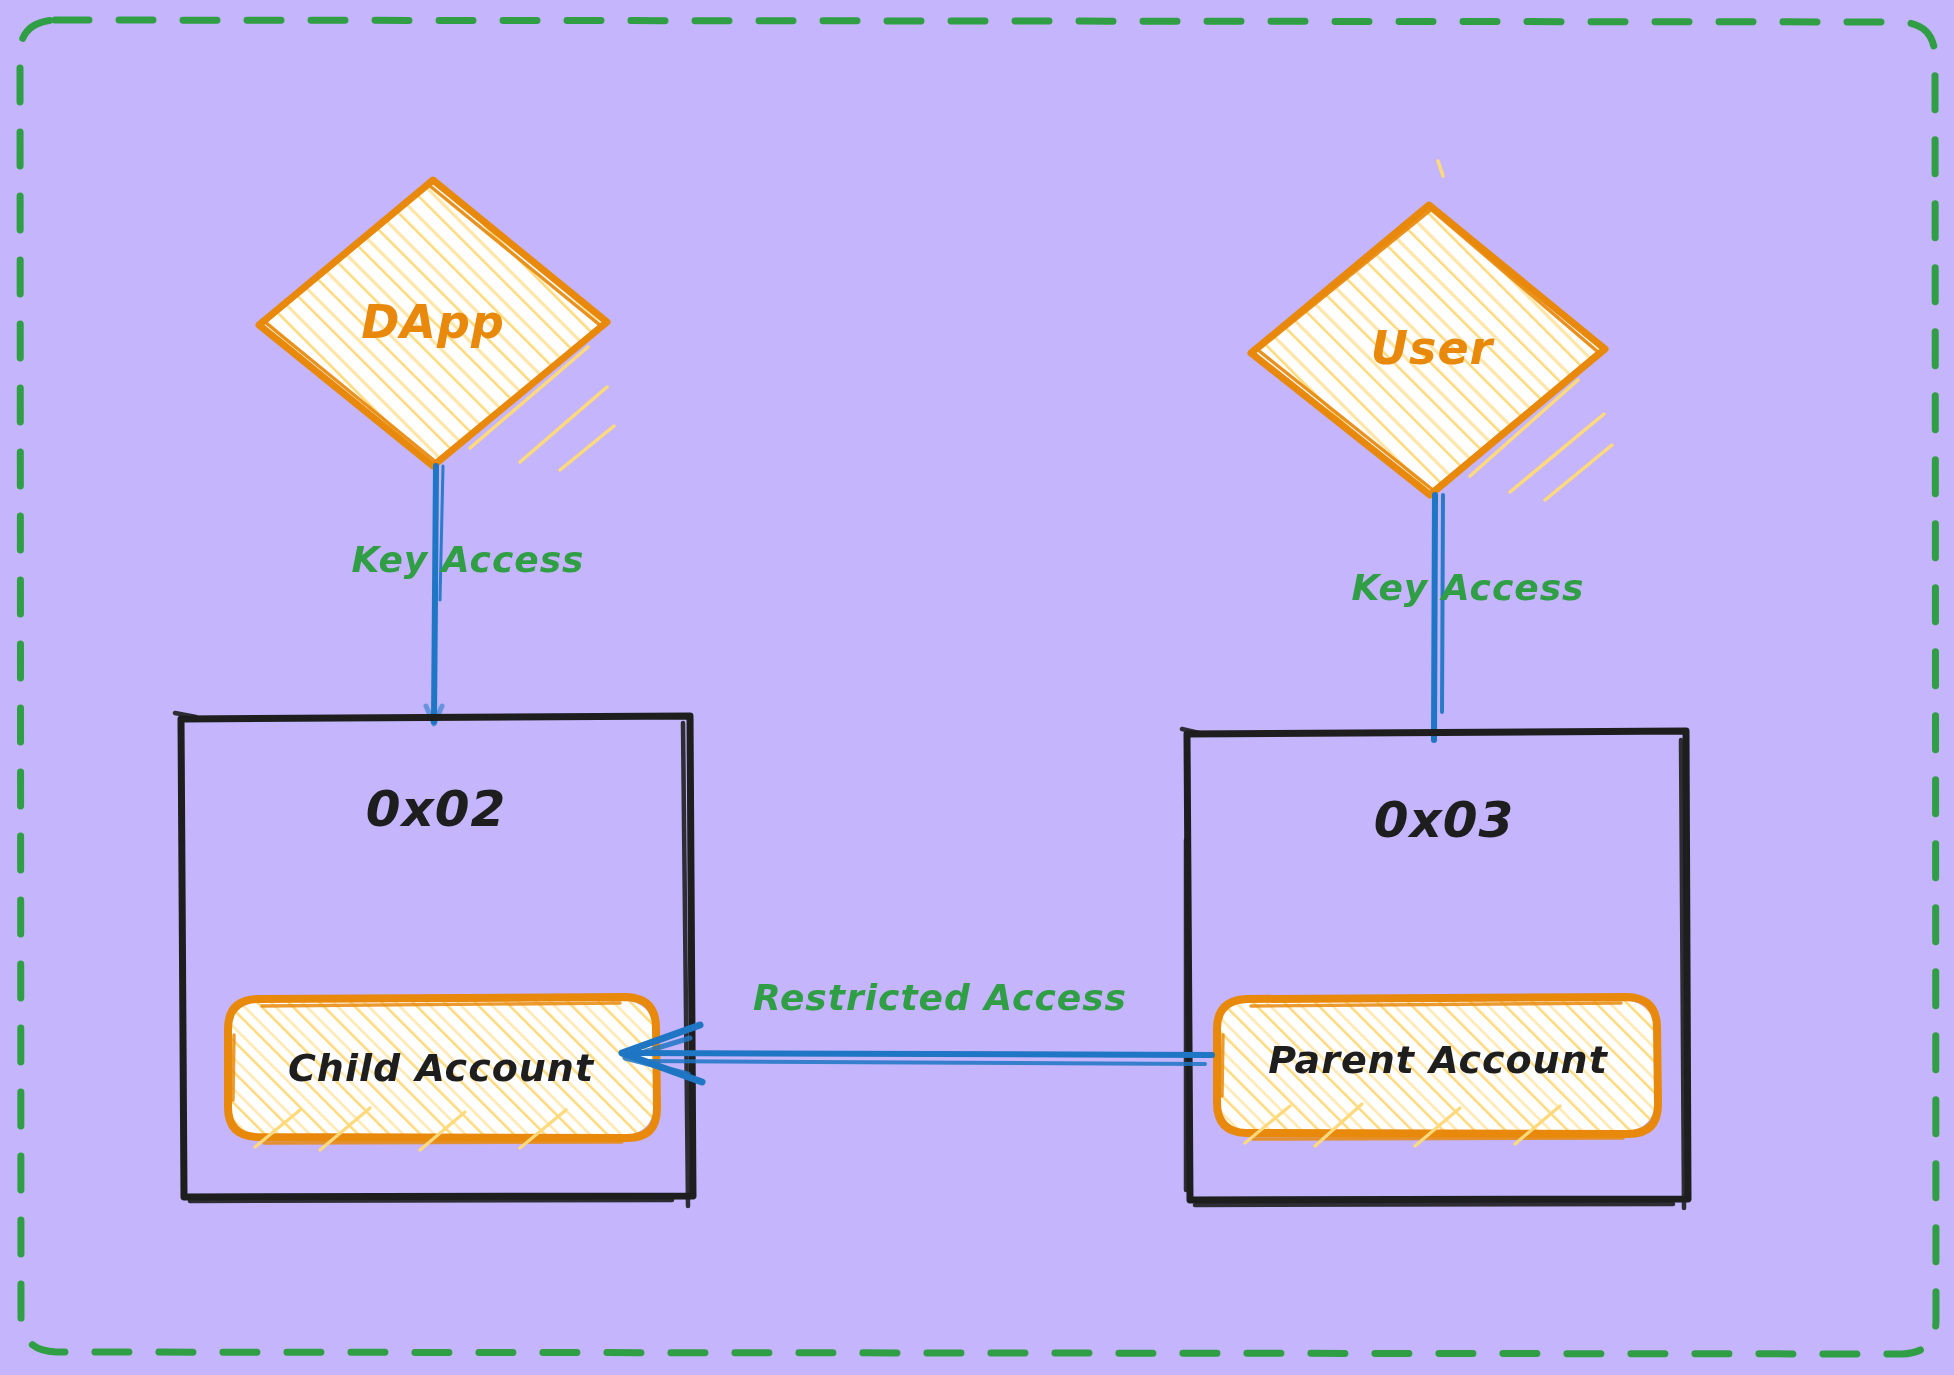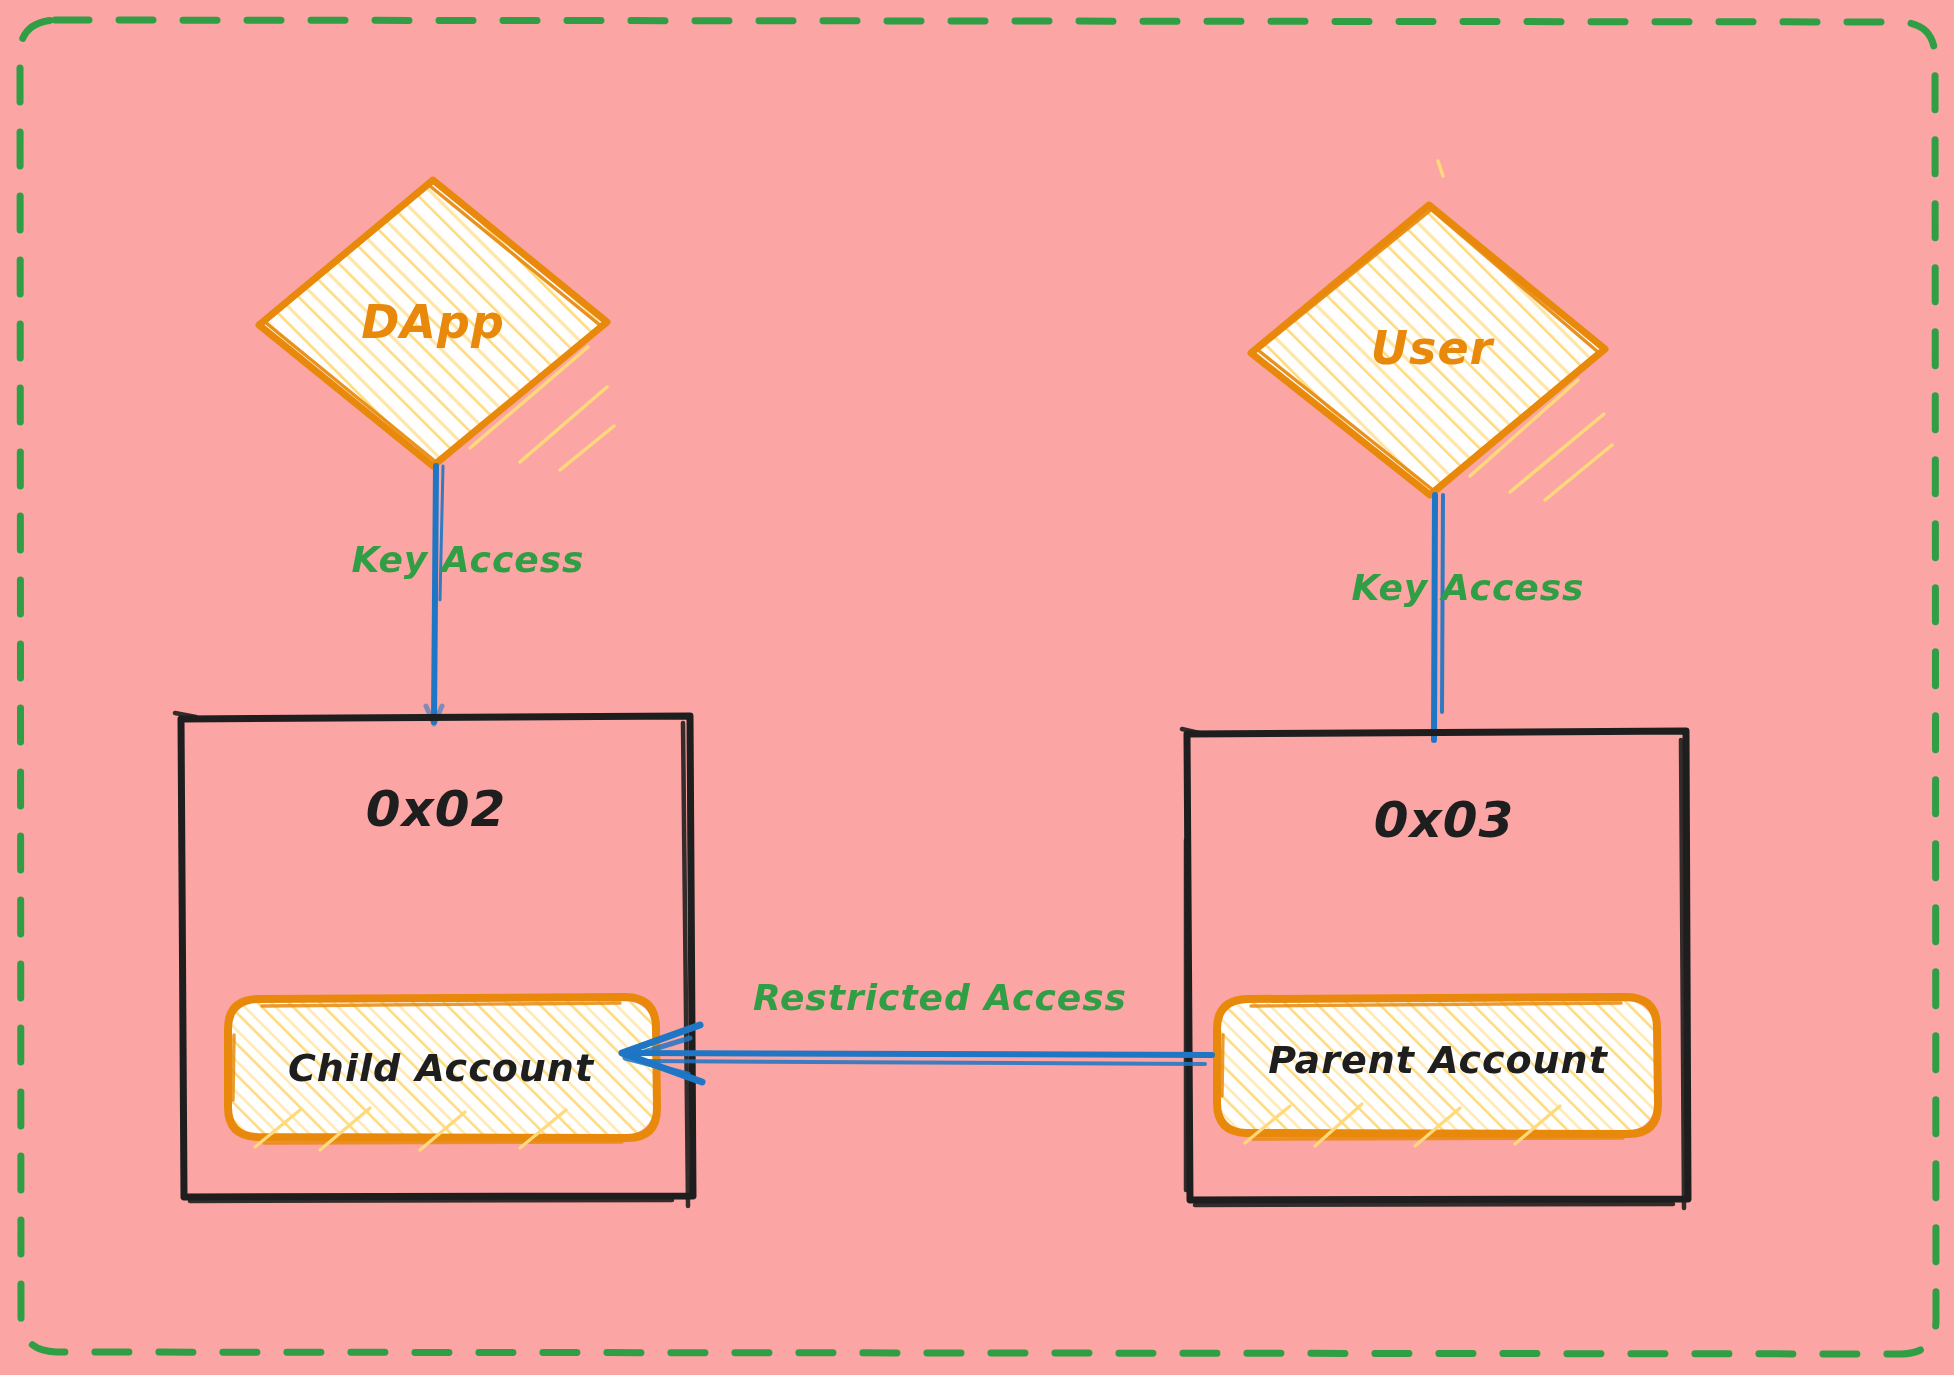--- a/index.html
+++ b/index.html
@@ -10,21 +10,21 @@
   body {
     width: 1954px;
     height: 1375px;
     font-family: "DejaVu Sans", sans-serif;
     overflow: hidden;
   }
   #canvas {
     position: relative;
     width: 1954px;
     height: 1375px;
-    background: #fca5a5;
+    background: #c4b5fd;
   }
   svg#scene {
     position: absolute;
     top: 0;
     left: 0;
     width: 1954px;
     height: 1375px;
     display: block;
   }
   .hand-text {

